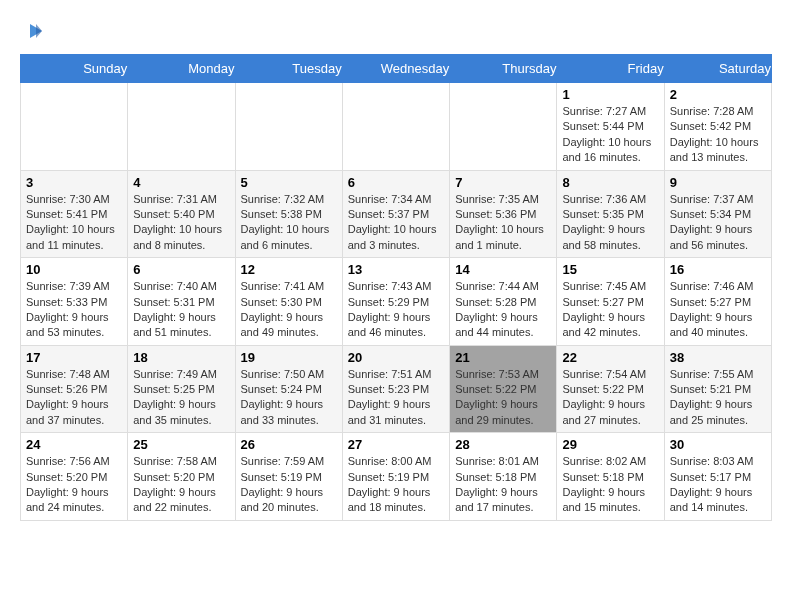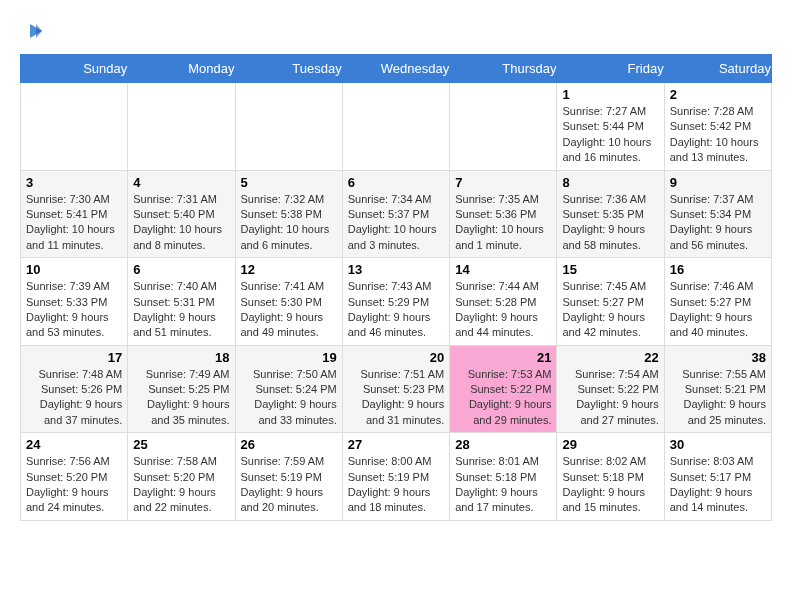--- a/index.html
+++ b/index.html
@@ -175,38 +175,38 @@
         </td>
         <td>
           <span class="day-number">15</span>
           <div class="day-info">Sunrise: 7:45 AM<br>Sunset: 5:27 PM<br>Daylight: 9 hours and 42 minutes.</div>
         </td>
         <td>
           <span class="day-number">16</span>
           <div class="day-info">Sunrise: 7:46 AM<br>Sunset: 5:27 PM<br>Daylight: 9 hours and 40 minutes.</div>
         </td>
       </tr>
-      <tr style="background: rgb(245, 245, 245); text-align: right;">
+      <tr style="background: rgb(245, 245, 245);">
         <td style="background: rgb(245, 245, 245);">
           <span class="day-number">17</span>
           <div class="day-info">Sunrise: 7:48 AM<br>Sunset: 5:26 PM<br>Daylight: 9 hours and 37 minutes.</div>
         </td>
         <td style="background: rgb(245, 245, 245); margin-top: 25px;">
           <span class="day-number">18</span>
           <div class="day-info">Sunrise: 7:49 AM<br>Sunset: 5:25 PM<br>Daylight: 9 hours and 35 minutes.</div>
         </td>
         <td style="background: rgb(245, 245, 245);">
           <span class="day-number">19</span>
           <div class="day-info">Sunrise: 7:50 AM<br>Sunset: 5:24 PM<br>Daylight: 9 hours and 33 minutes.</div>
         </td>
         <td style="background: rgb(245, 245, 245);">
           <span class="day-number">20</span>
           <div class="day-info">Sunrise: 7:51 AM<br>Sunset: 5:23 PM<br>Daylight: 9 hours and 31 minutes.</div>
         </td>
-        <td style="background: #f9a8d4;">
+        <td style="background: #a3a3a3;">
           <span class="day-number">21</span>
           <div class="day-info">Sunrise: 7:53 AM<br>Sunset: 5:22 PM<br>Daylight: 9 hours and 29 minutes.</div>
         </td>
         <td style="background: rgb(245, 245, 245); margin-left: 20px;">
           <span class="day-number">22</span>
           <div class="day-info">Sunrise: 7:54 AM<br>Sunset: 5:22 PM<br>Daylight: 9 hours and 27 minutes.</div>
         </td>
         <td style="background: rgb(245, 245, 245);">
           <span class="day-number">38</span>
           <div class="day-info">Sunrise: 7:55 AM<br>Sunset: 5:21 PM<br>Daylight: 9 hours and 25 minutes.</div>

